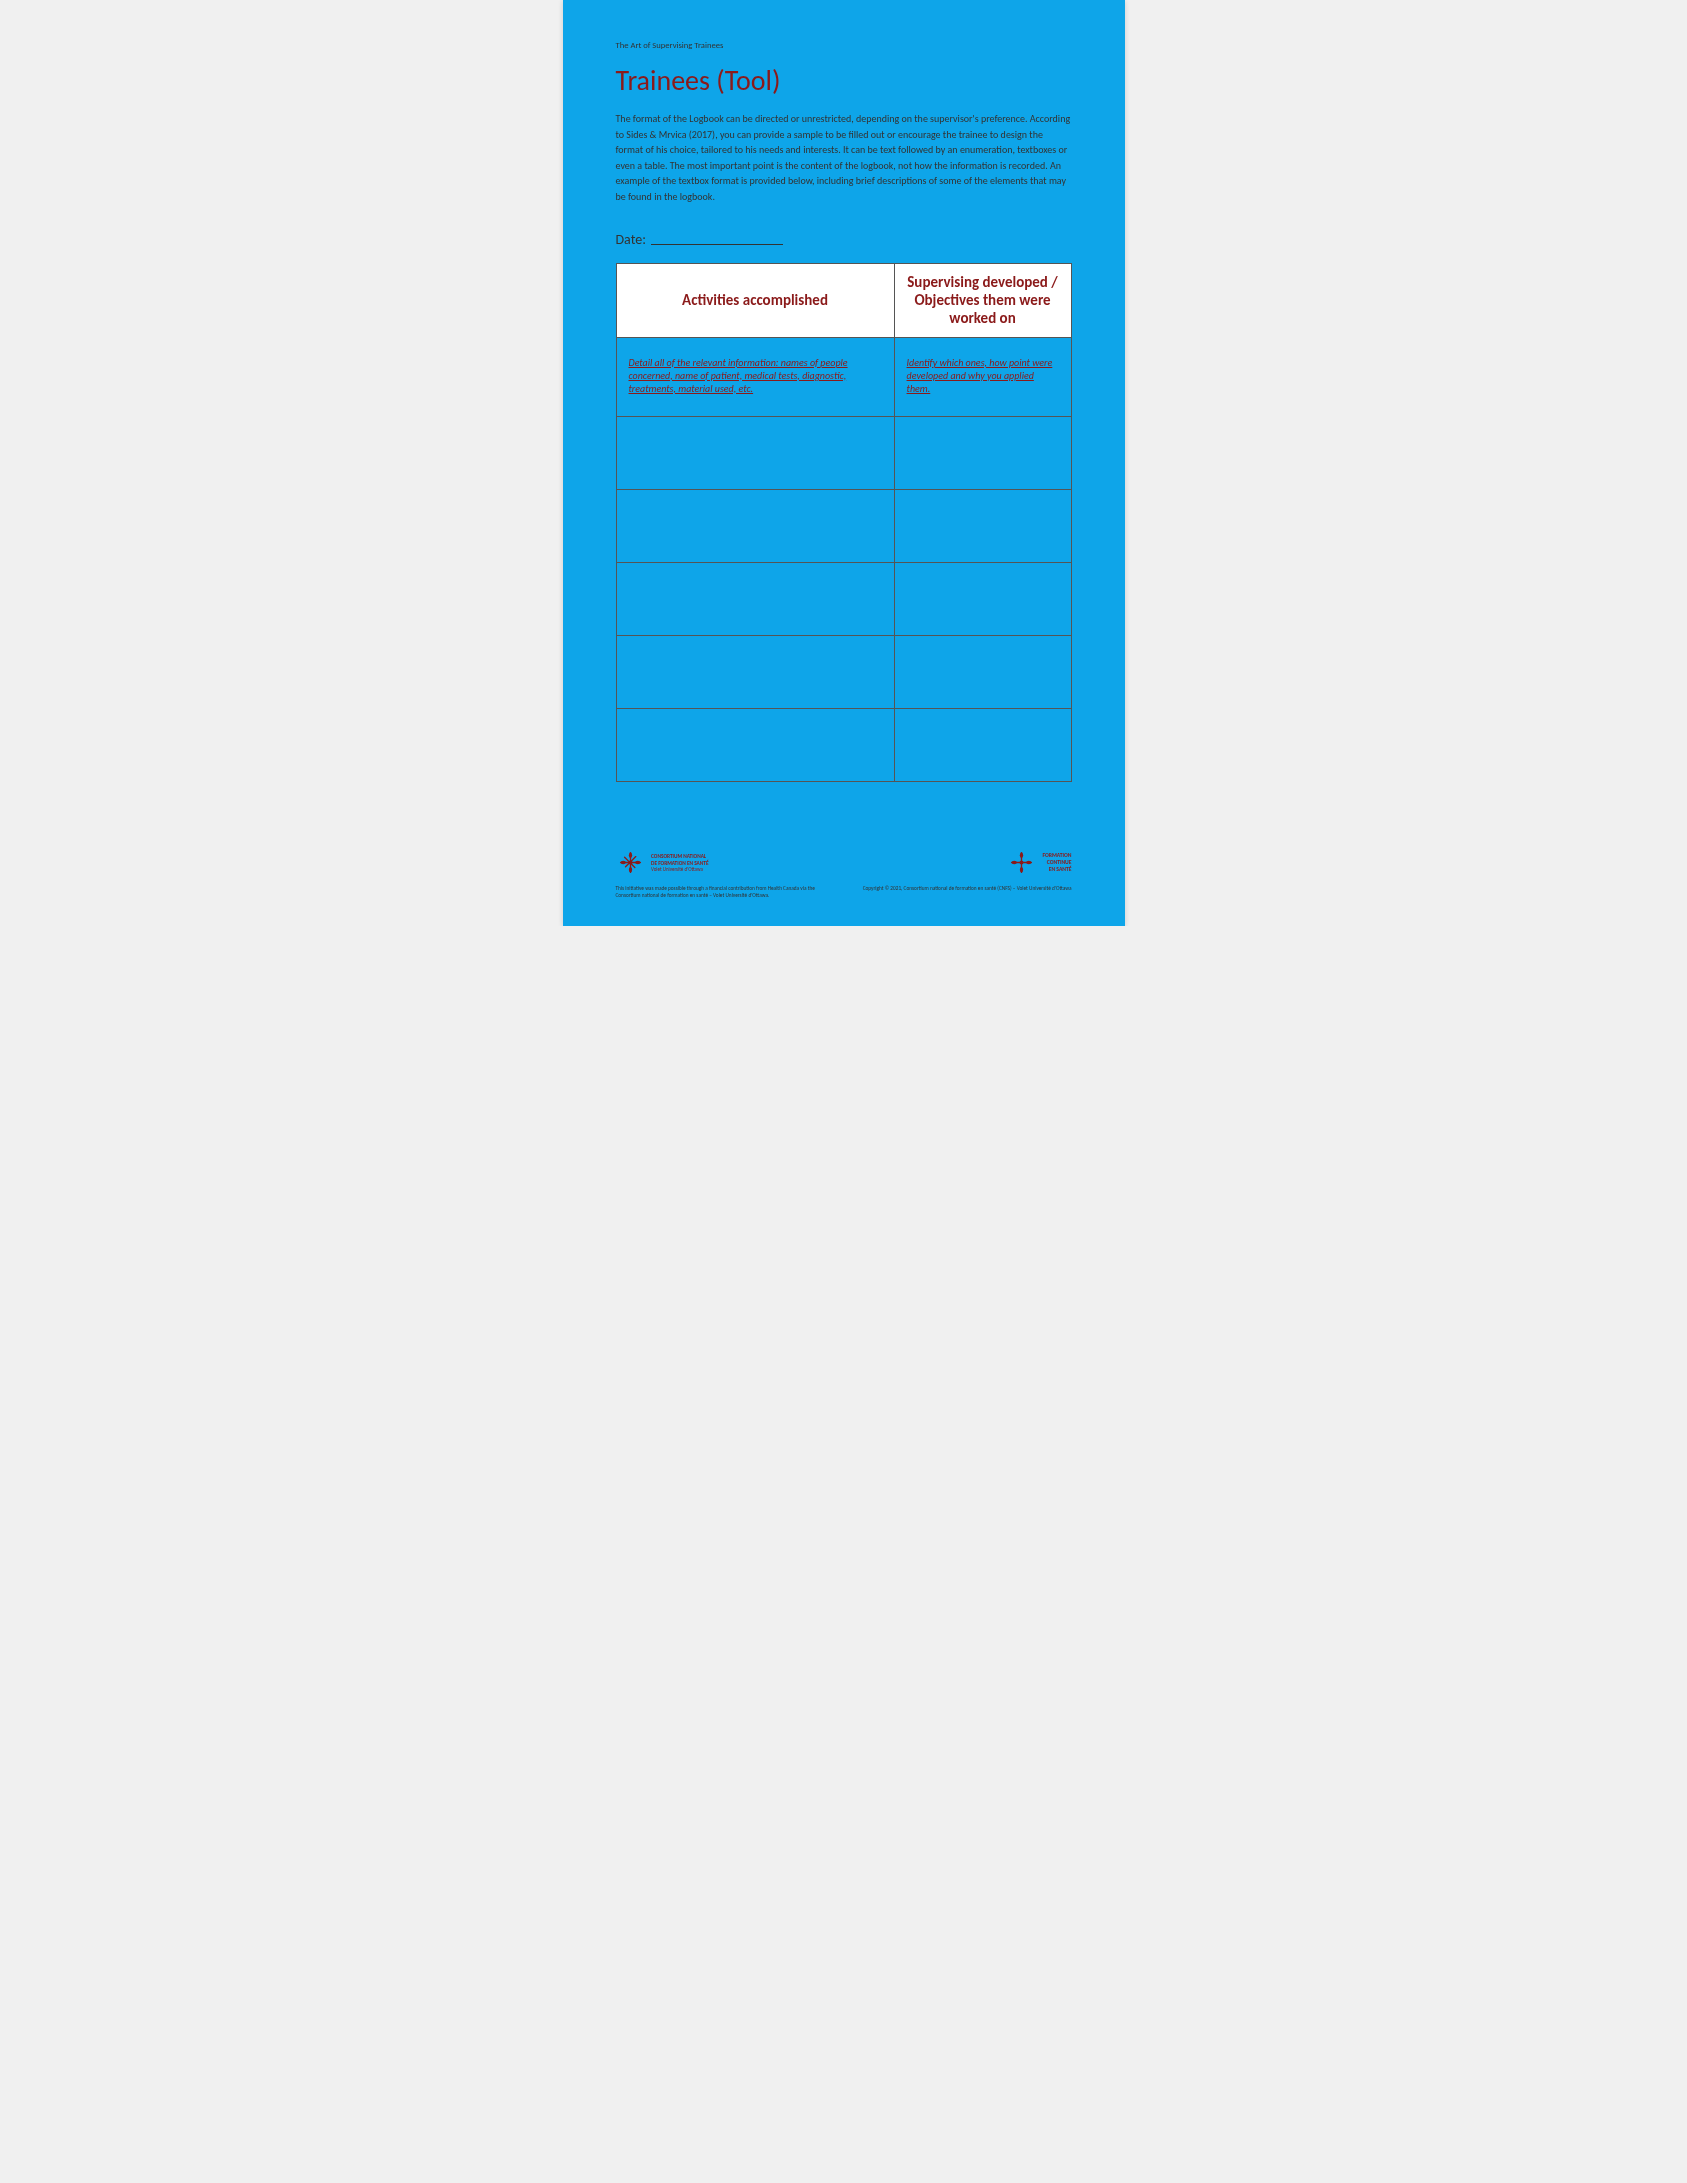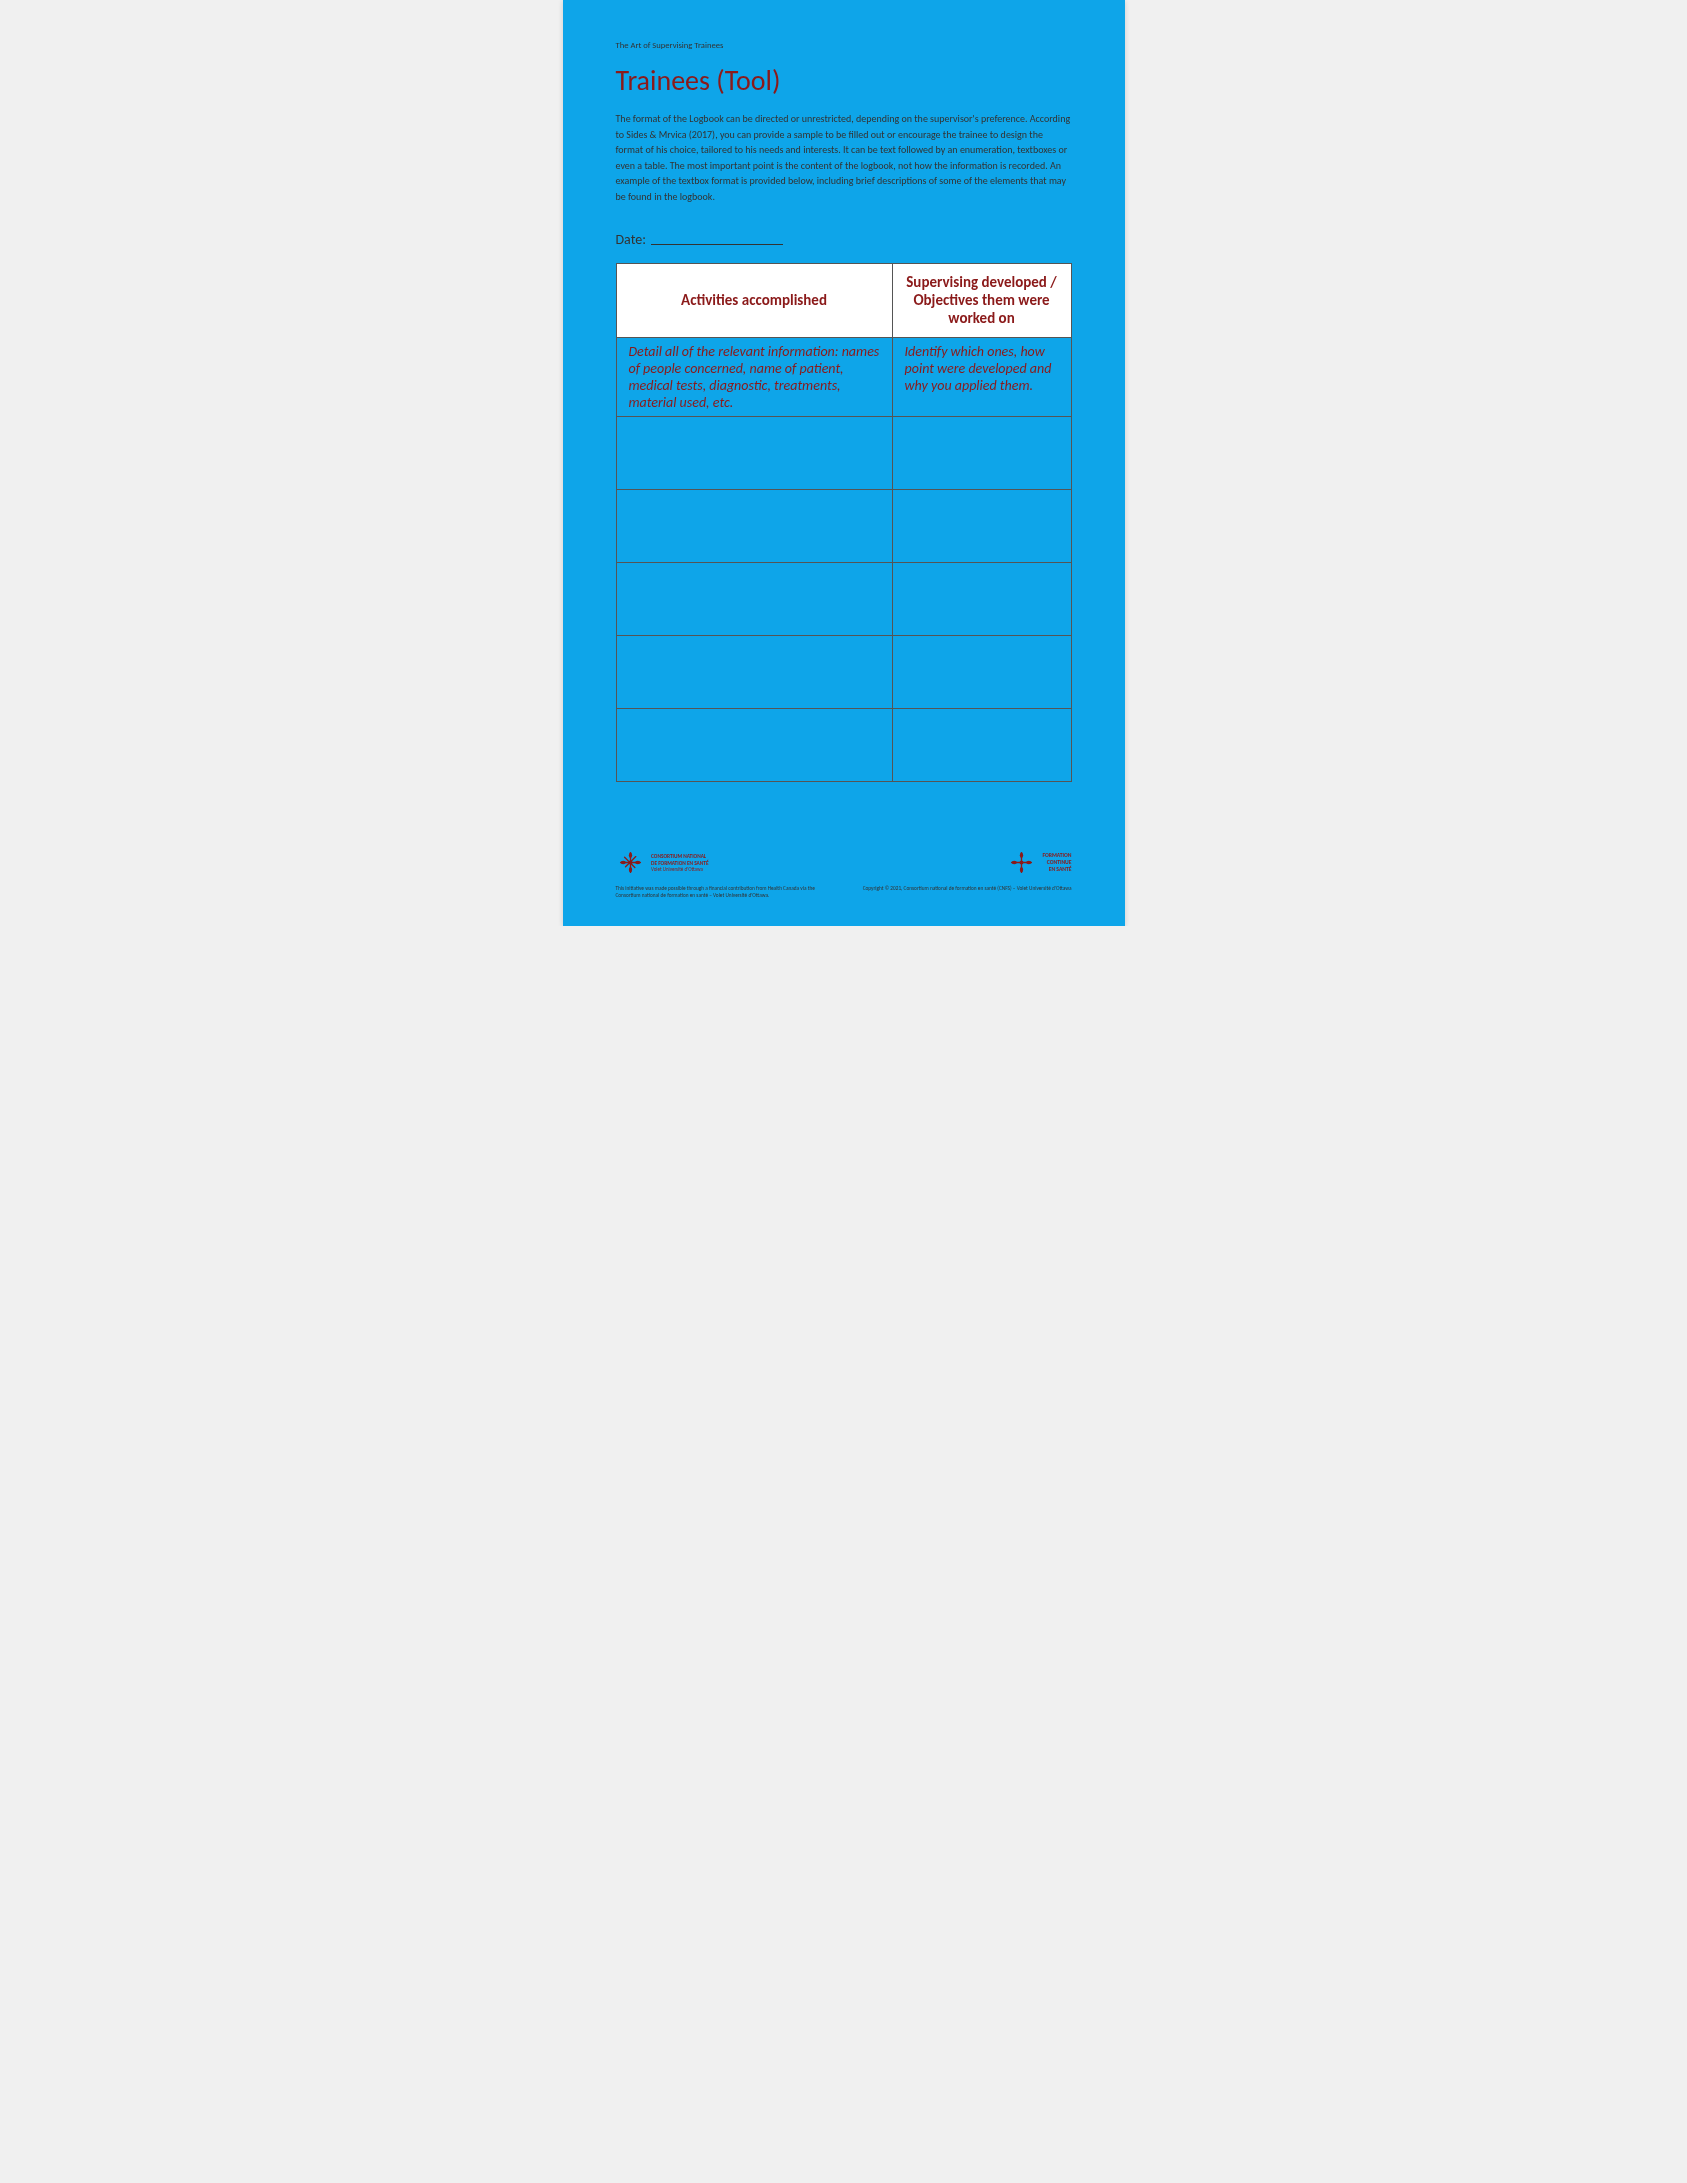--- a/index.html
+++ b/index.html
@@ -80,27 +80,28 @@
       text-align: center;
       font-size: 15px;
       font-weight: 700;
       color: #8b1a1a;
       background: #fff;
       font-family: 'Calibri', 'Arial', sans-serif;
     }
 
     .table td {
       border: 1px solid #555;
-      padding: 5px 12px;
+      padding: 18px 12px;
       vertical-align: top;
-      font-size: 14px;
+      font-size: 10px;
       font-style: italic;
       color: #8b1a1a;
       height: 79px;
       font-family: 'Calibri', 'Arial', sans-serif;
+      text-decoration: underline;
     }
 
     .table td.empty {
       color: transparent;
     }
 
     .table tr.data-row td {
       height: 73px;
     }
 

